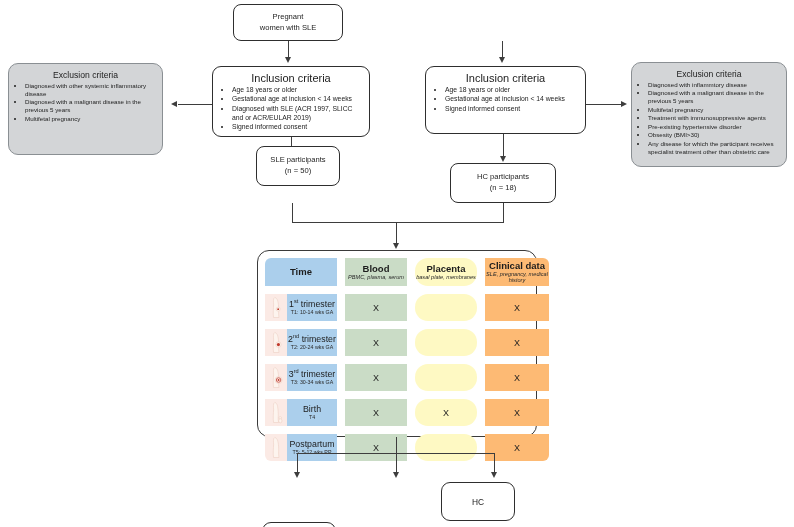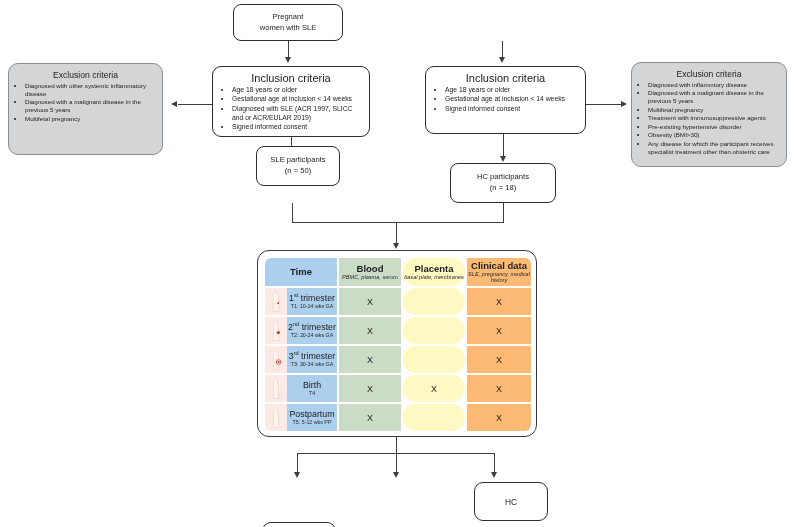--- a/index.html
+++ b/index.html
@@ -36,21 +36,21 @@
          border-bottom:3.6px solid transparent;border-right:6px solid #3d3d3d;}
   .arr-r{position:absolute;width:0;height:0;border-top:3.6px solid transparent;
          border-bottom:3.6px solid transparent;border-left:6px solid #3d3d3d;}
   
   .tableBox{
     position:absolute;left:257px;top:250px;width:280px;height:187px;background:#ffffff;
     border:1.3px solid #3a3a3a;border-radius:12px;box-sizing:border-box;padding:7px;
   }
   .grid{
     display:grid;grid-template-columns:72px 62px 62px 64px;
-    grid-template-rows:28px repeat(5,27px);gap:2px;
+    grid-template-rows:28px repeat(5,27px);gap:8px;
   }
   .cell{display:flex;flex-direction:column;align-items:center;justify-content:center;text-align:center;}
   .col-time{background:#abcfec;}
   .col-blood{background:#cadcc6;}
   .col-plac{background:#fef9c3;border-radius:13px;}
   .col-clin{background:#fdba74;}
   .hdr .hl{font-size:9.5px;font-weight:bold;line-height:1.05;}
   .hdr .hs{font-size:5.6px;font-style:italic;line-height:1.15;color:#2a2a2a;}
   .rtl{border-top-left-radius:6px;}  .rtr{border-top-right-radius:6px;}
   .rbl{border-bottom-left-radius:6px;}  .rbr{border-bottom-right-radius:6px;}
@@ -257,17 +257,17 @@
   <div class="vline" style="left:297px;top:453px;height:20px;"></div>
   <div class="arr-d" style="left:293.5px;top:472px;"></div>
   <div class="vline" style="left:396px;top:453px;height:20px;"></div>
   <div class="arr-d" style="left:392.5px;top:472px;"></div>
   <div class="vline" style="left:494px;top:453px;height:20px;"></div>
   <div class="arr-d" style="left:490.5px;top:472px;"></div>
 
   <div class="groupbox" style="left:262px;margin-top:40px;">
     <span>SLE-CP</span>
   </div>
-  <div class="groupbox" style="left:474px;">
+  <div class="groupbox" style="left:441px;">
     <span>HC</span>
   </div>
 
 </div>
 
 </body></html>

